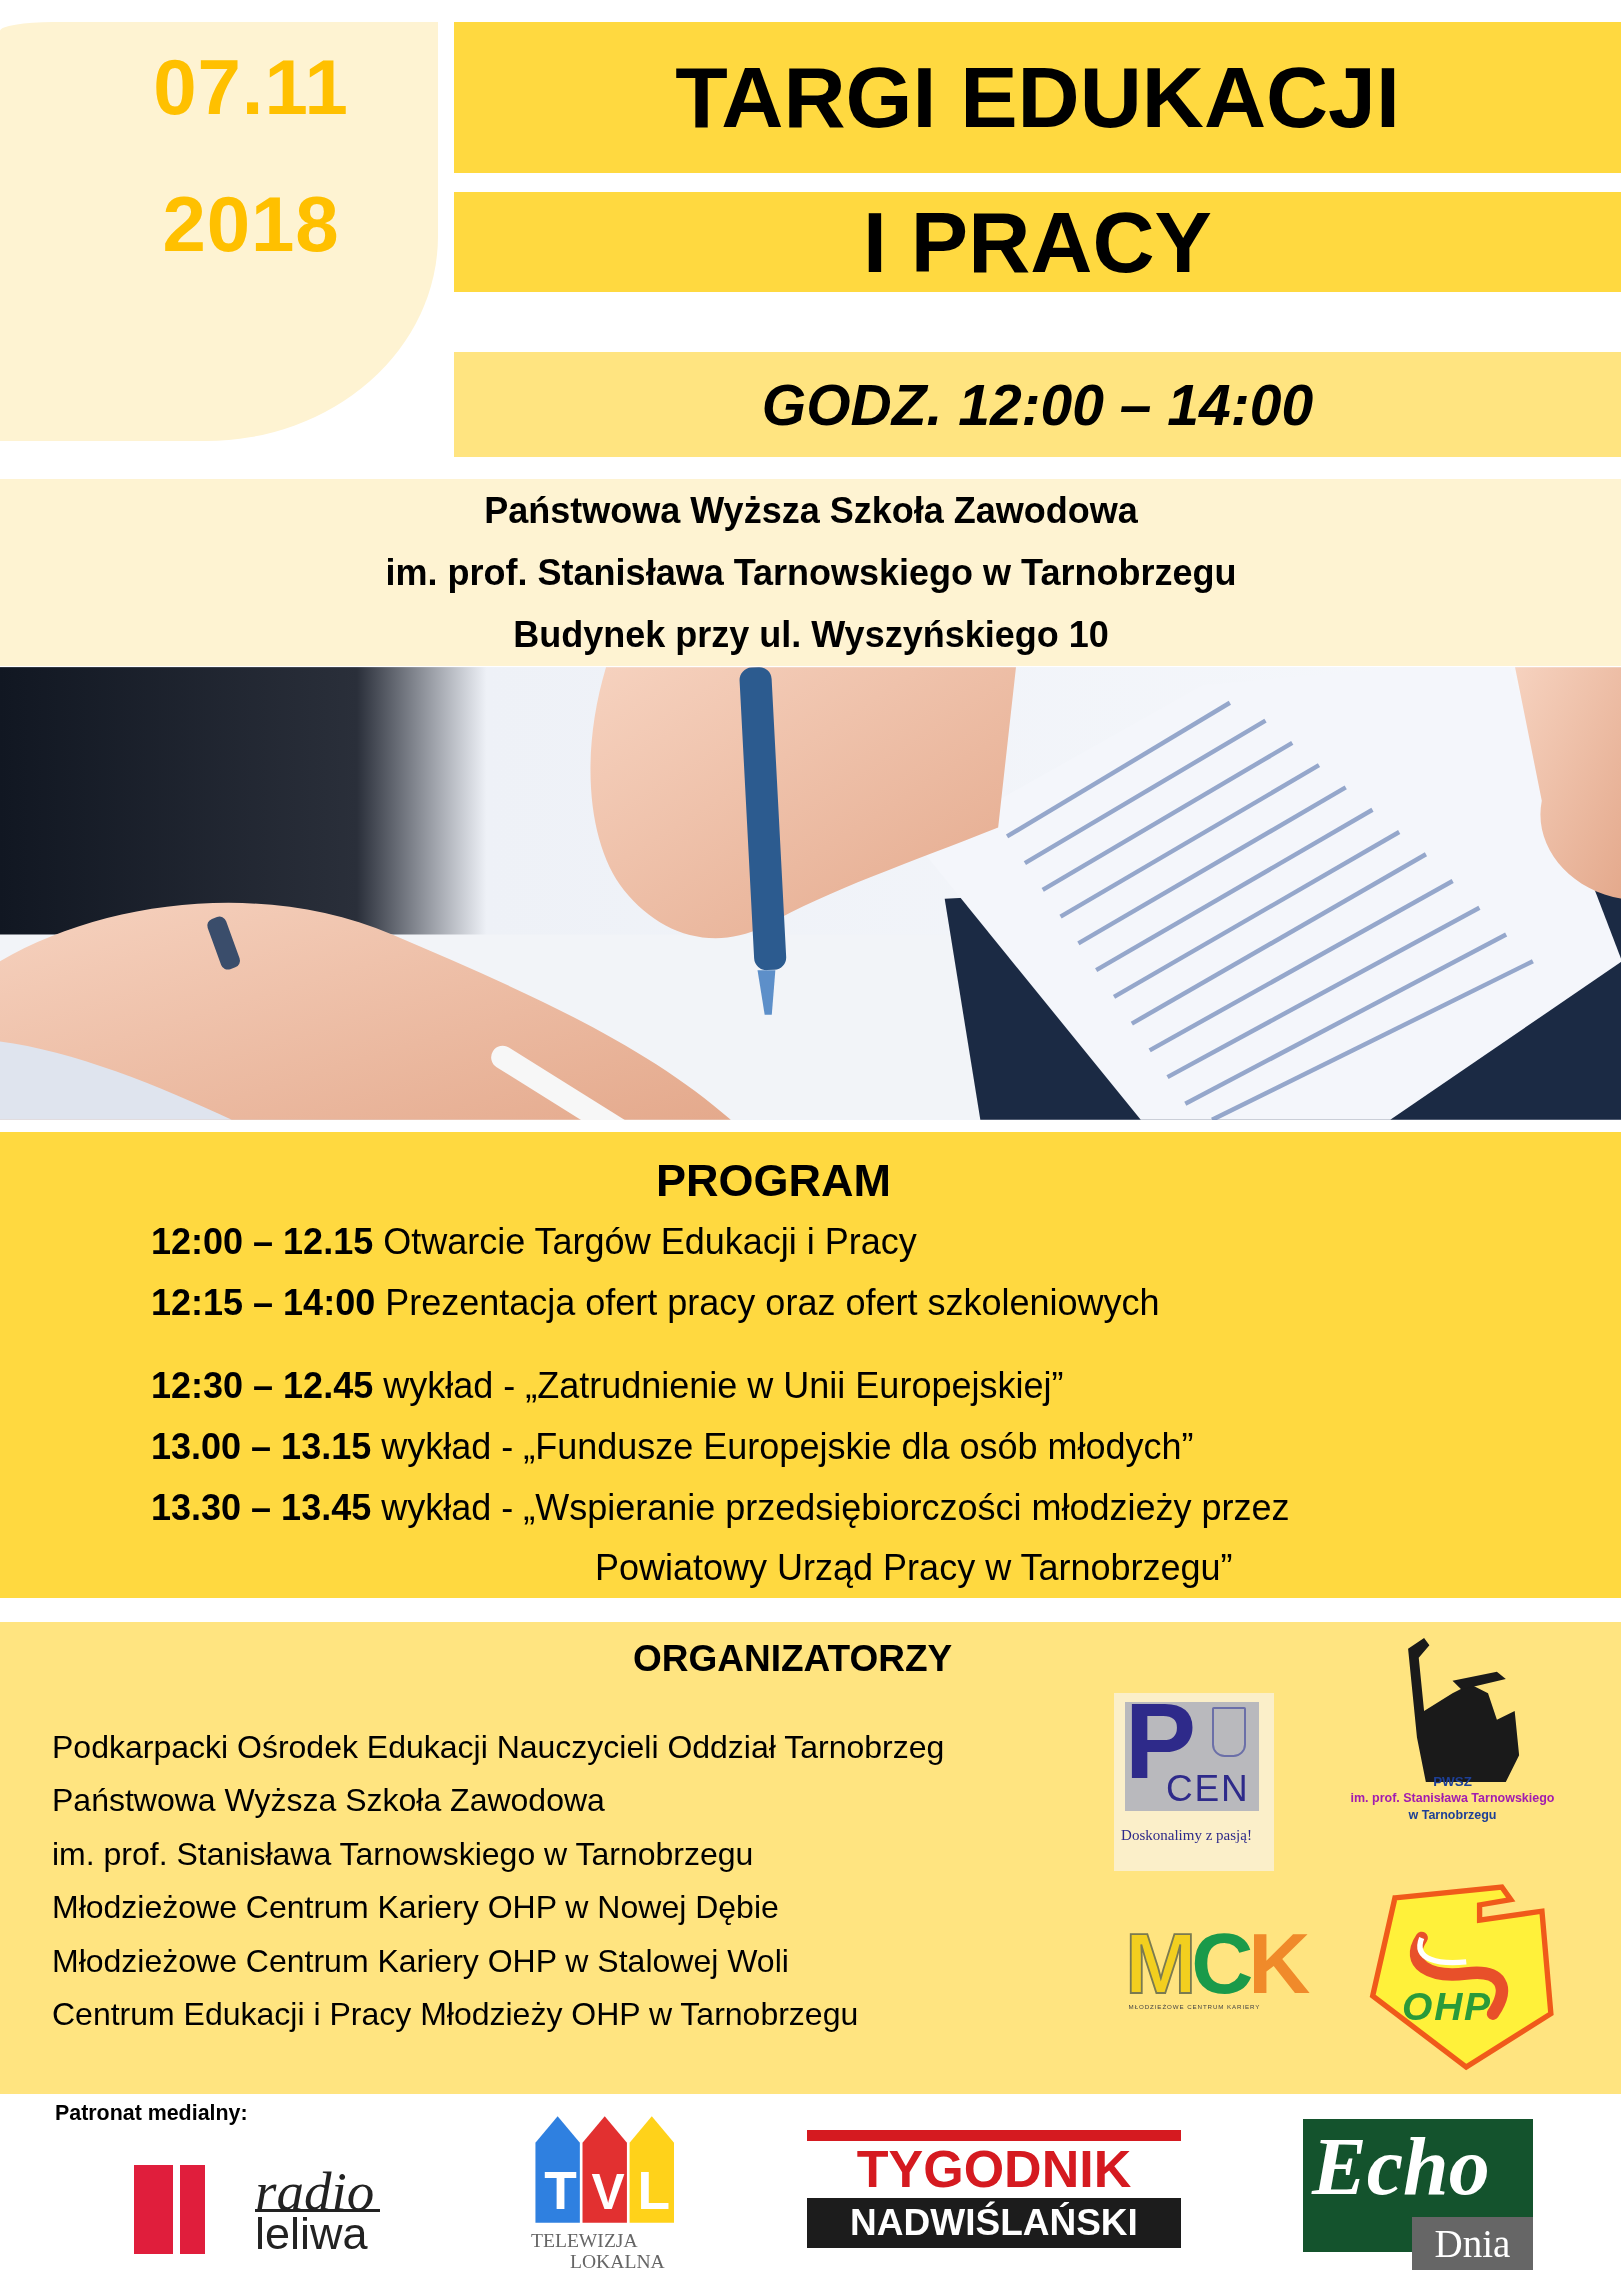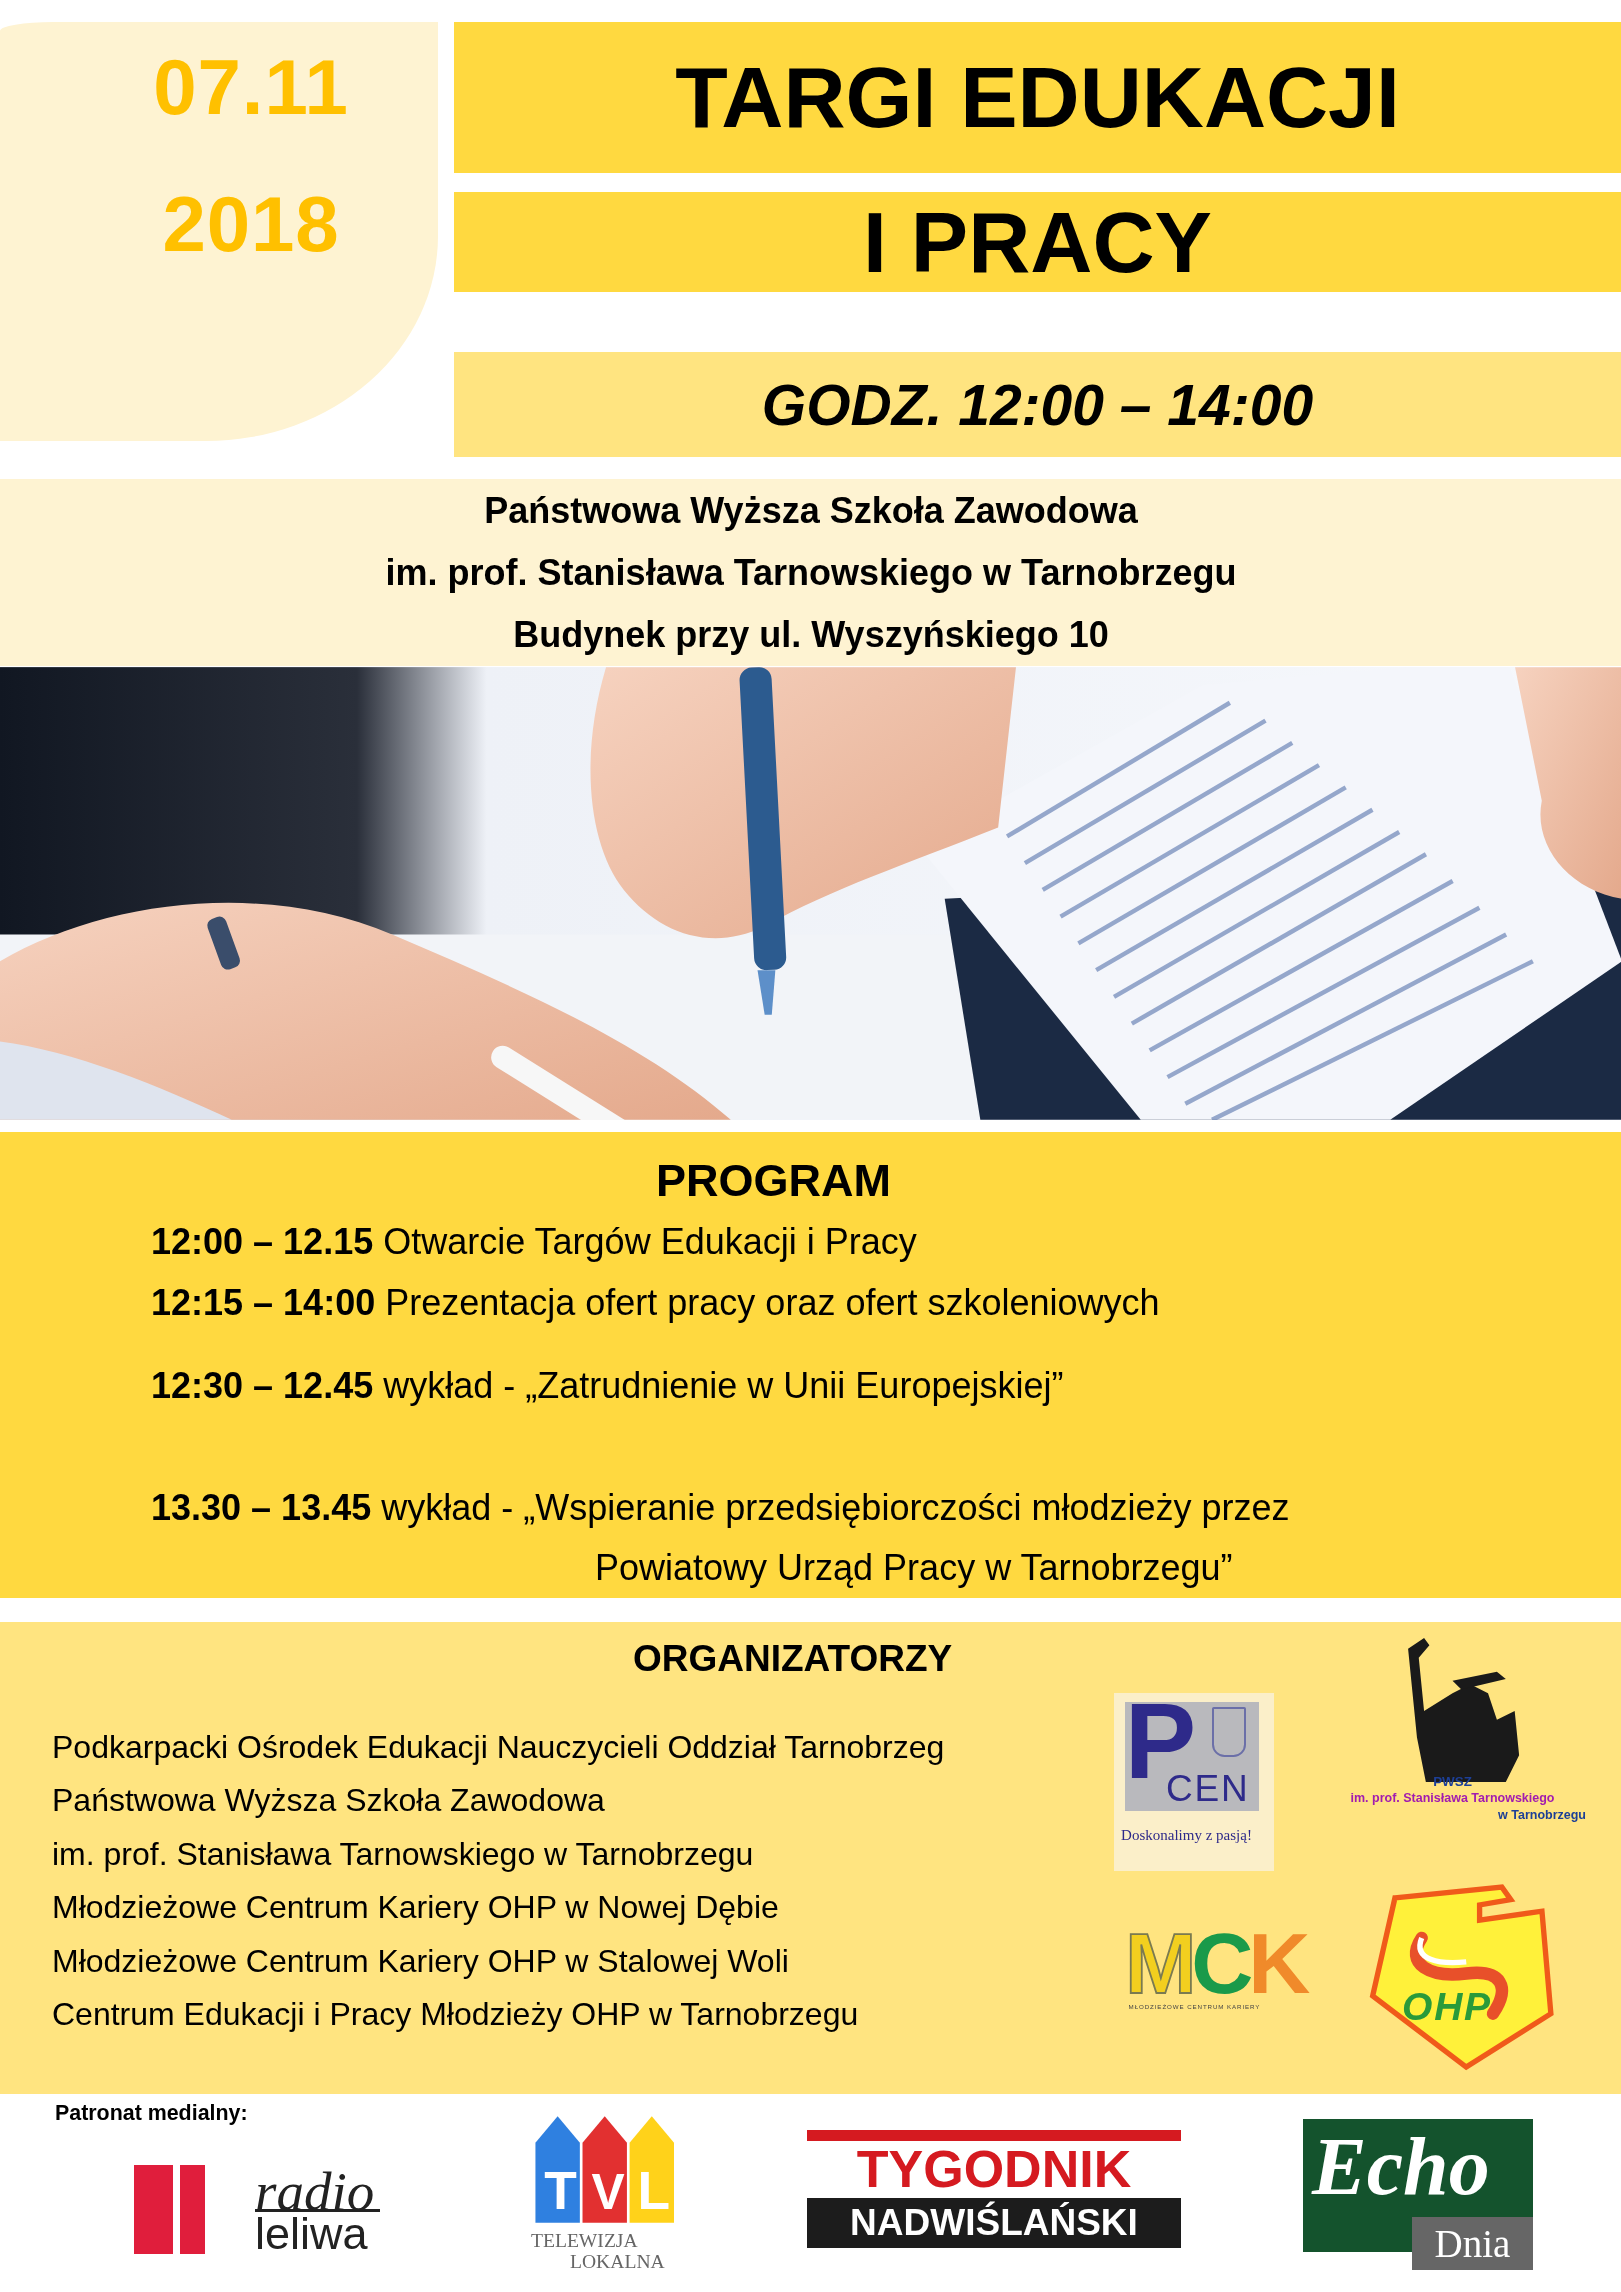--- a/index.html
+++ b/index.html
@@ -108,20 +108,23 @@
   <div class="prog-title" style="left:-82px;">PROGRAM</div>
   <div class="prog-row" style="top:89px;">
     <b>12:00 – 12.15</b><span> Otwarcie Targów Edukacji i Pracy</span>
   </div>
   <div class="prog-row" style="top:150px;">
     <b>12:15 – 14:00</b><span> Prezentacja ofert pracy oraz ofert szkoleniowych</span>
   </div>
   <div class="prog-row" style="top:233px;">
     <b>12:30 – 12.45</b><span> wykład - „Zatrudnienie w Unii Europejskiej”</span>
   </div>
+  <div class="prog-row" style="top:294px;">
+    <b>13.00 – 13.15</b><span> wykład - „Fundusze Europejskie dla osób młodych”</span>
+  </div>
   <div class="prog-row" style="top:355px;">
     <b>13.30 – 13.45</b><span> wykład - „Wspieranie przedsiębiorczości młodzieży przez</span>
   </div>
   <div class="prog-row" style="top:415px; left:595px;">Powiatowy Urząd Pracy w Tarnobrzegu”</div>
 </div>
 
 <div class="abs org">
   <div class="org-title">ORGANIZATORZY</div>
   <div class="org-line" style="top:107px;">Podkarpacki Ośrodek Edukacji Nauczycieli Oddział Tarnobrzeg</div>
   <div class="org-line" style="top:160px;">Państwowa Wyższa Szkoła Zawodowa</div>
@@ -138,21 +141,21 @@
     <div style="position:absolute; left:7.1px; top:134px; font-size:15px; color:#2e2a8a; font-family:'Liberation Serif', serif; white-space:nowrap;">Doskonalimy z pasją!</div>
   </div>
 
   <div class="logo" style="left:1319px; top:9px; width:267px; height:214px;">
     <svg width="267" height="151" viewBox="0 0 300 170">
       <path d="M100 20 L118 8 L124 16 L112 30 L118 90 L150 70 L170 60 L190 70 L200 100 L220 90 L225 140 L210 170 L120 170 L110 120 Z" fill="#1a1a1a"></path>
       <path d="M150 56 L200 46 L210 54 L160 66 Z" fill="#1a1a1a"></path>
     </svg>
     <div style="position:absolute; left:0; top:143px; width:267px; text-align:center; color:#1d3f96; font-weight:bold; font-size:13.4px;">PWSZ</div>
     <div style="position:absolute; left:0; top:160px; width:267px; text-align:center; color:#a21caf; font-weight:bold; font-size:12.5px; white-space:nowrap;">im. prof. Stanisława Tarnowskiego</div>
-    <div style="position:absolute; left:0; top:177px; width:267px; text-align:right; color:#1d3f96; font-weight:bold; font-size:12.5px;">w Tarnobrzegu</div>
+    <div style="position:absolute; left:0; top:177px; width:267px; text-align:center; color:#1d3f96; font-weight:bold; font-size:12.5px;">w Tarnobrzegu</div>
   </div>
 
   <div class="logo" style="left:1125px; top:285px; width:178px; height:116px;">
     <div style="position:absolute; left:0; top:12.5px; font-size:86px; font-weight:bold; line-height:1; letter-spacing:-5.3px; white-space:nowrap;">
       <span style="color:#f2cf1f; -webkit-text-stroke:1.8px #7a7a50;">M</span><span style="color:#1a9a4a;">C</span><span style="color:#f08a2a;">K</span>
     </div>
     <div style="position:absolute; left:3.6px; top:96px; font-size:6.2px; color:#444; white-space:nowrap; letter-spacing:0.9px;">MŁODZIEŻOWE CENTRUM KARIERY</div>
   </div>
 
   <div class="logo" style="left:1368px; top:258px; width:192px; height:196px;">

